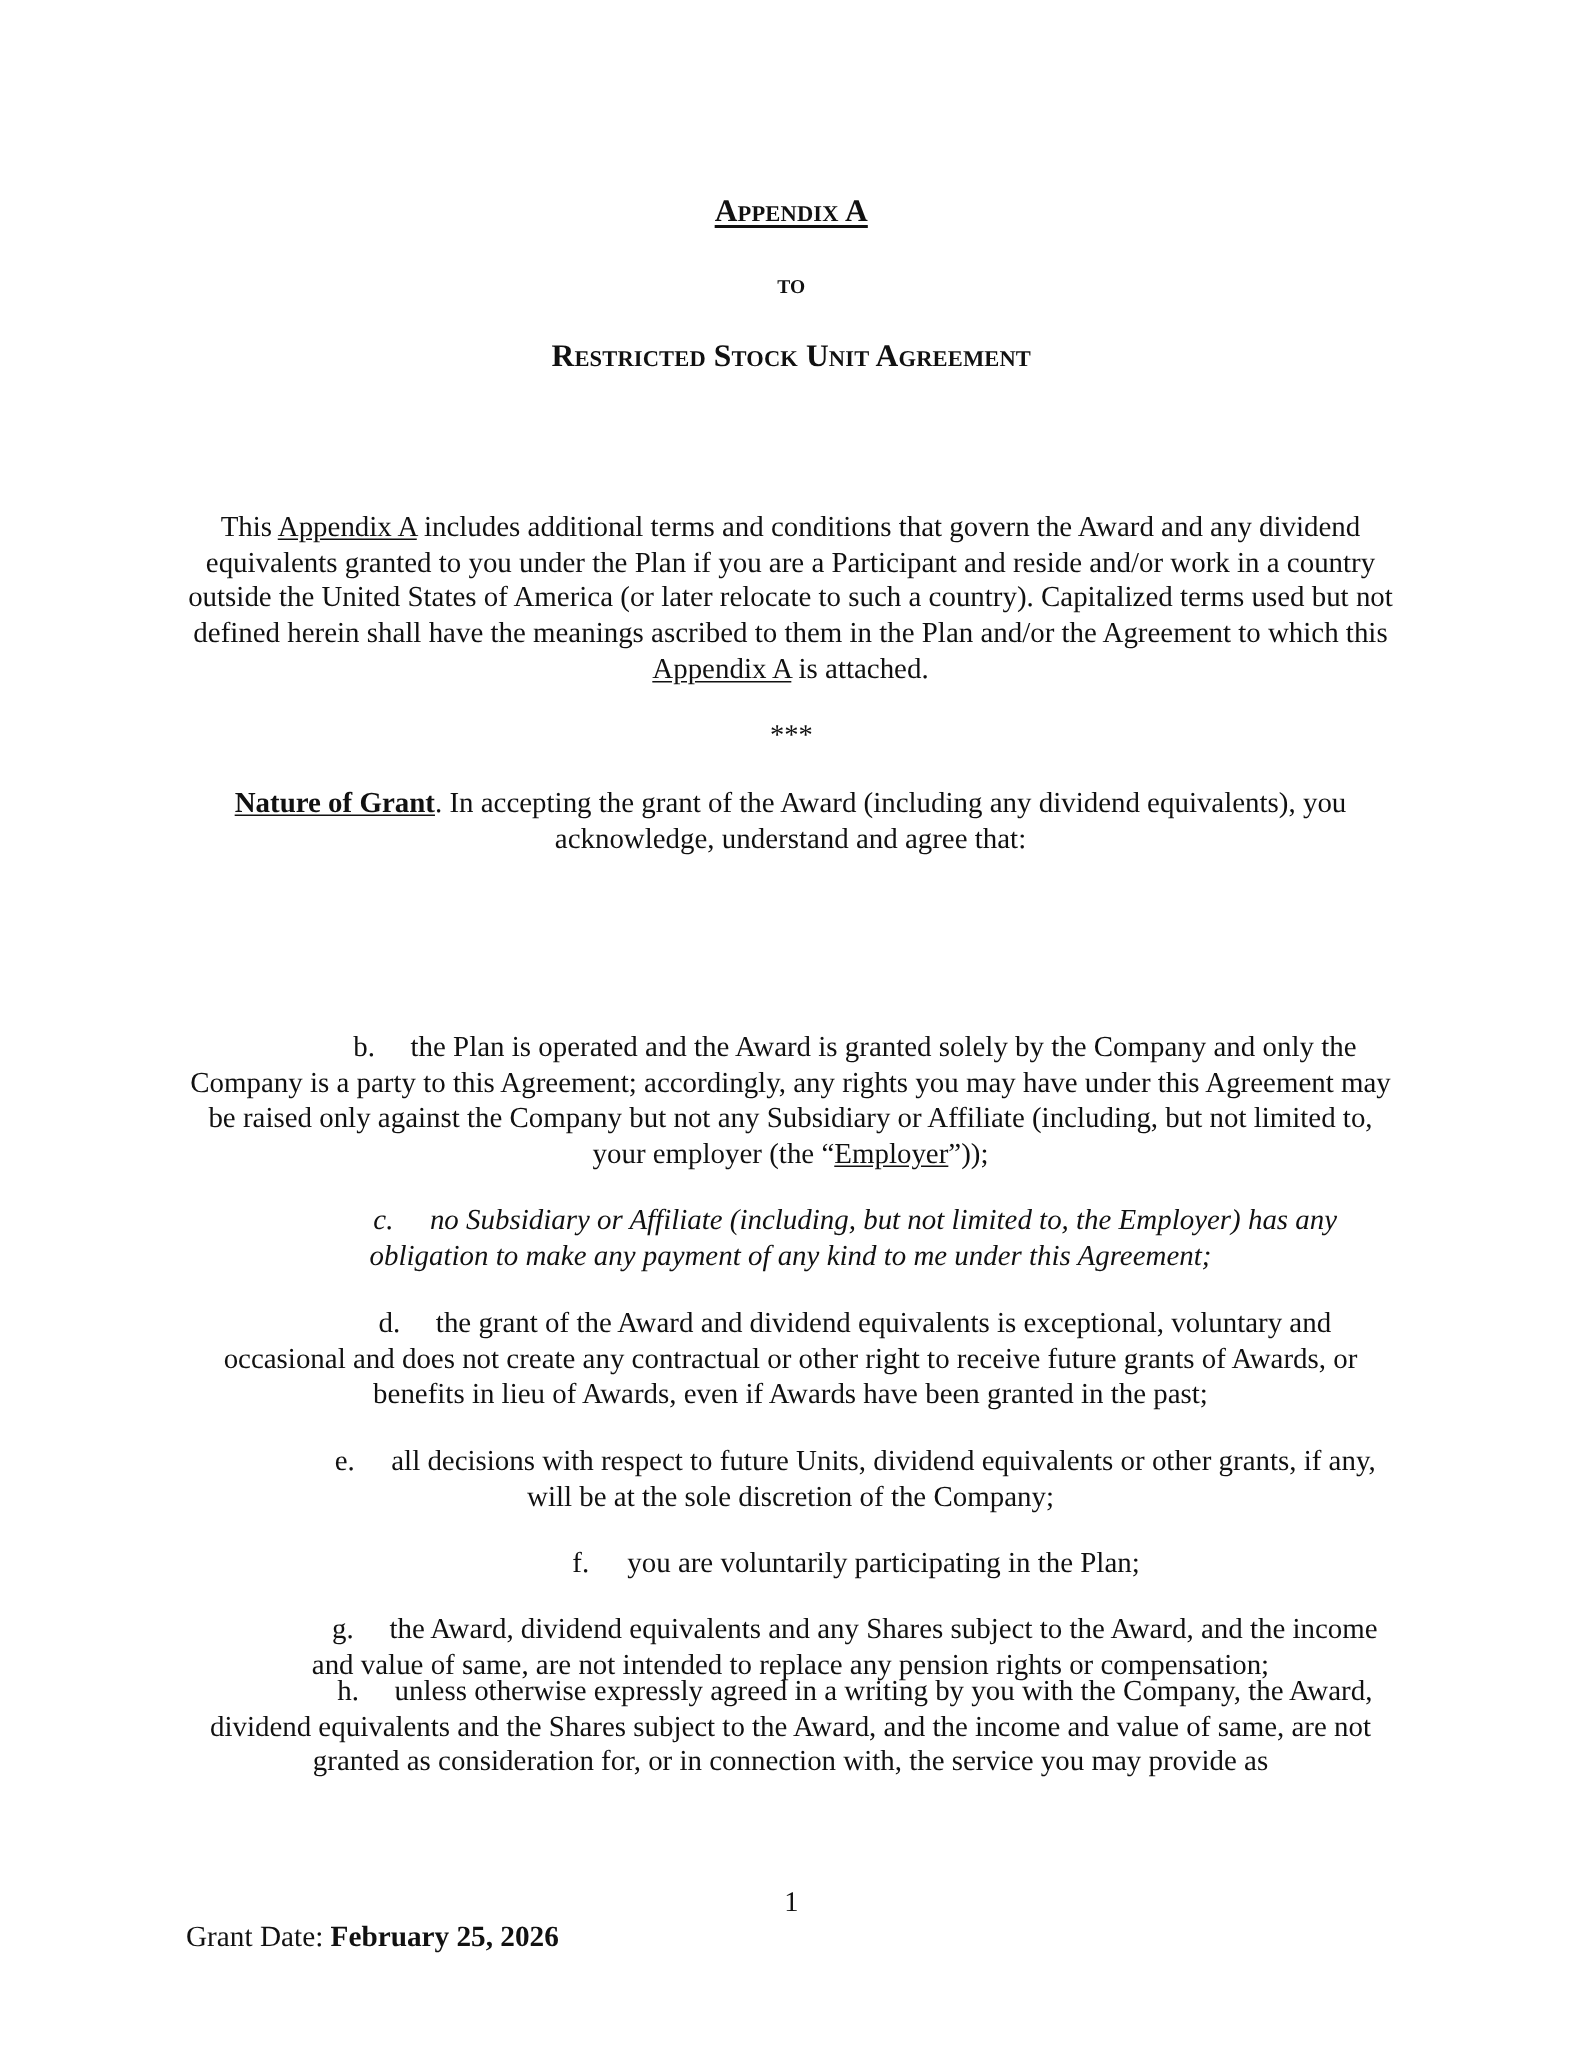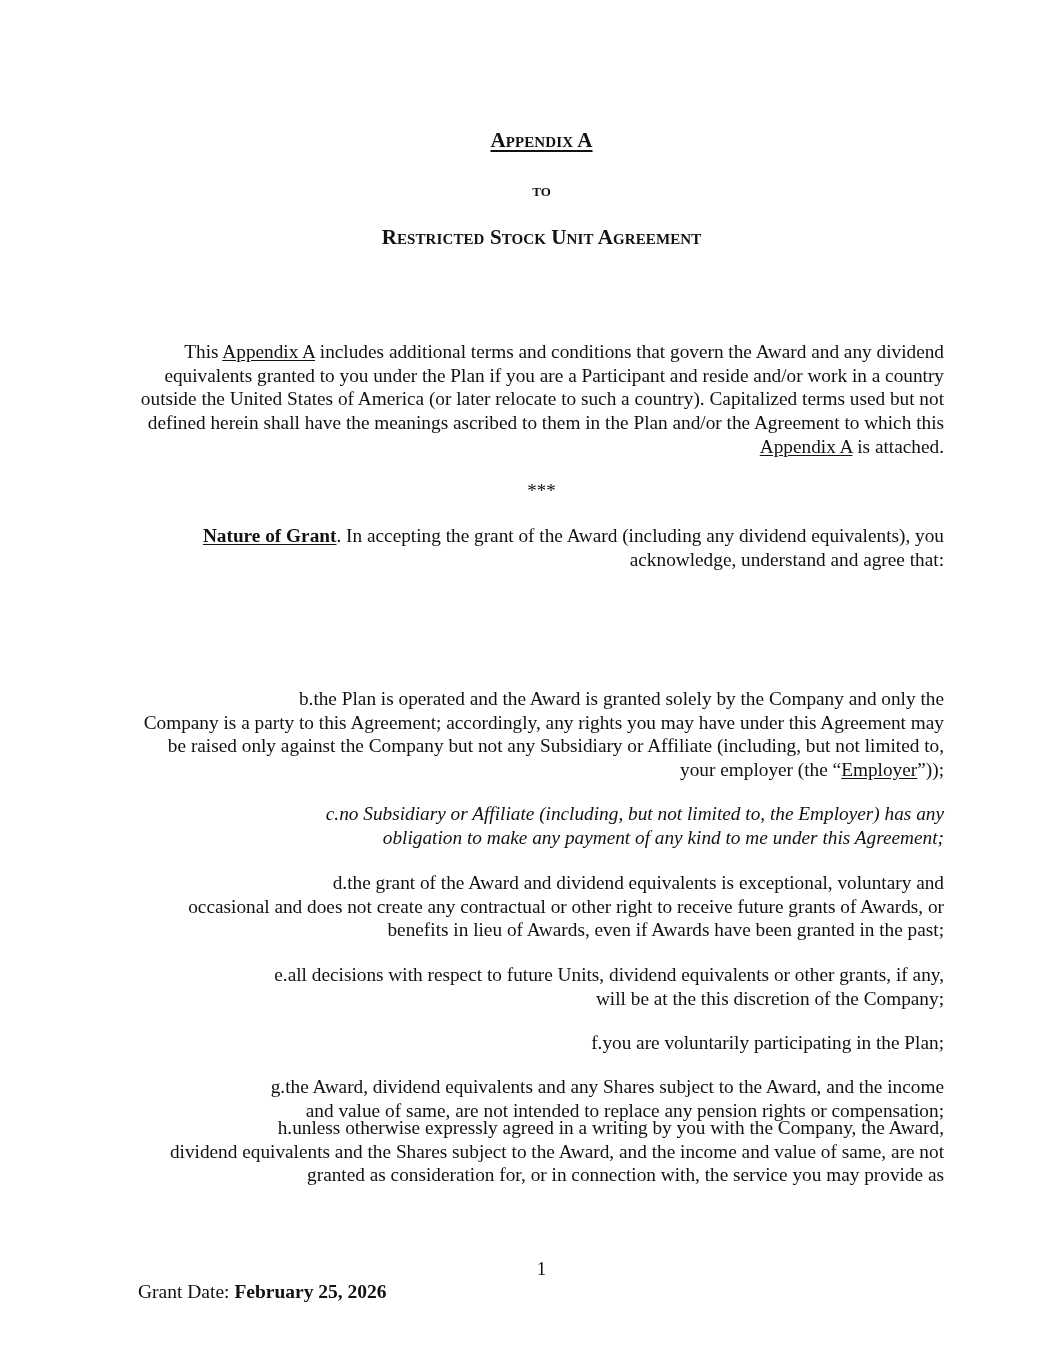--- a/index.html
+++ b/index.html
@@ -13,41 +13,40 @@
     position: relative;
     overflow: hidden;
     font-family: "Liberation Serif", "DejaVu Serif", serif;
     color: #111111;
   }
   .page {
     position: absolute;
     left: 0; top: 0;
     width: 953px;
     height: 1365px;
-    margin-left: 14px;
   }
   .heading {
     position: absolute;
     left: 0;
     width: 1055px;
     text-align: center;
     font-weight: bold;
     font-variant: small-caps;
     font-size: 21px;
     line-height: 24px;
     letter-spacing: 0.1px;
   }
   .heading.underline span { text-decoration: underline; text-underline-offset: 3px; }
   .para {
     position: absolute;
     left: 124px;
     width: 806px;
     font-size: 19.3px;
     line-height: 23.7px;
-    text-align: right;
+    text-align: center;
   }
   .u { text-decoration: underline; text-underline-offset: 2px; }
   .bu { text-decoration: underline; font-weight: bold; text-underline-offset: 2px; }
   .stars {
     position: absolute;
     left: 0;
     width: 1055px;
     text-align: center;
     font-size: 19px;
     line-height: 24px;
@@ -101,21 +100,21 @@
 
   <div class="para" style="top:802px;font-style:italic;">
     <span class="item-label">c.</span><span>no Subsidiary or Affiliate (including, but not limited to, the Employer) has any obligation to make any payment of any kind to me under this Agreement;</span>
   </div>
 
   <div class="para" style="top:871px;">
     <span class="item-label">d.</span><span>the grant of the Award and dividend equivalents is exceptional, voluntary and occasional and does not create any contractual or other right to receive future grants of Awards, or benefits in lieu of Awards, even if Awards have been granted in the past;</span>
   </div>
 
   <div class="para" style="top:963px;">
-    <span class="item-label">e.</span><span>all decisions with respect to future Units, dividend equivalents or other grants, if any, will be at the this discretion of the Company;</span>
+    <span class="item-label">e.</span><span>all decisions with respect to future Units, dividend equivalents or other grants, if any, will be at the sole discretion of the Company;</span>
   </div>
 
   <div class="para" style="top:1075px;">
     <span class="item-label">g.</span><span>the Award, dividend equivalents and any Shares subject to the Award, and the income and value of same, are not intended to replace any pension rights or compensation;</span>
   </div>
 
   <div class="para" style="top:1031px;">
     <span class="item-label">f.</span><span>you are voluntarily participating in the Plan;</span>
   </div>
 

